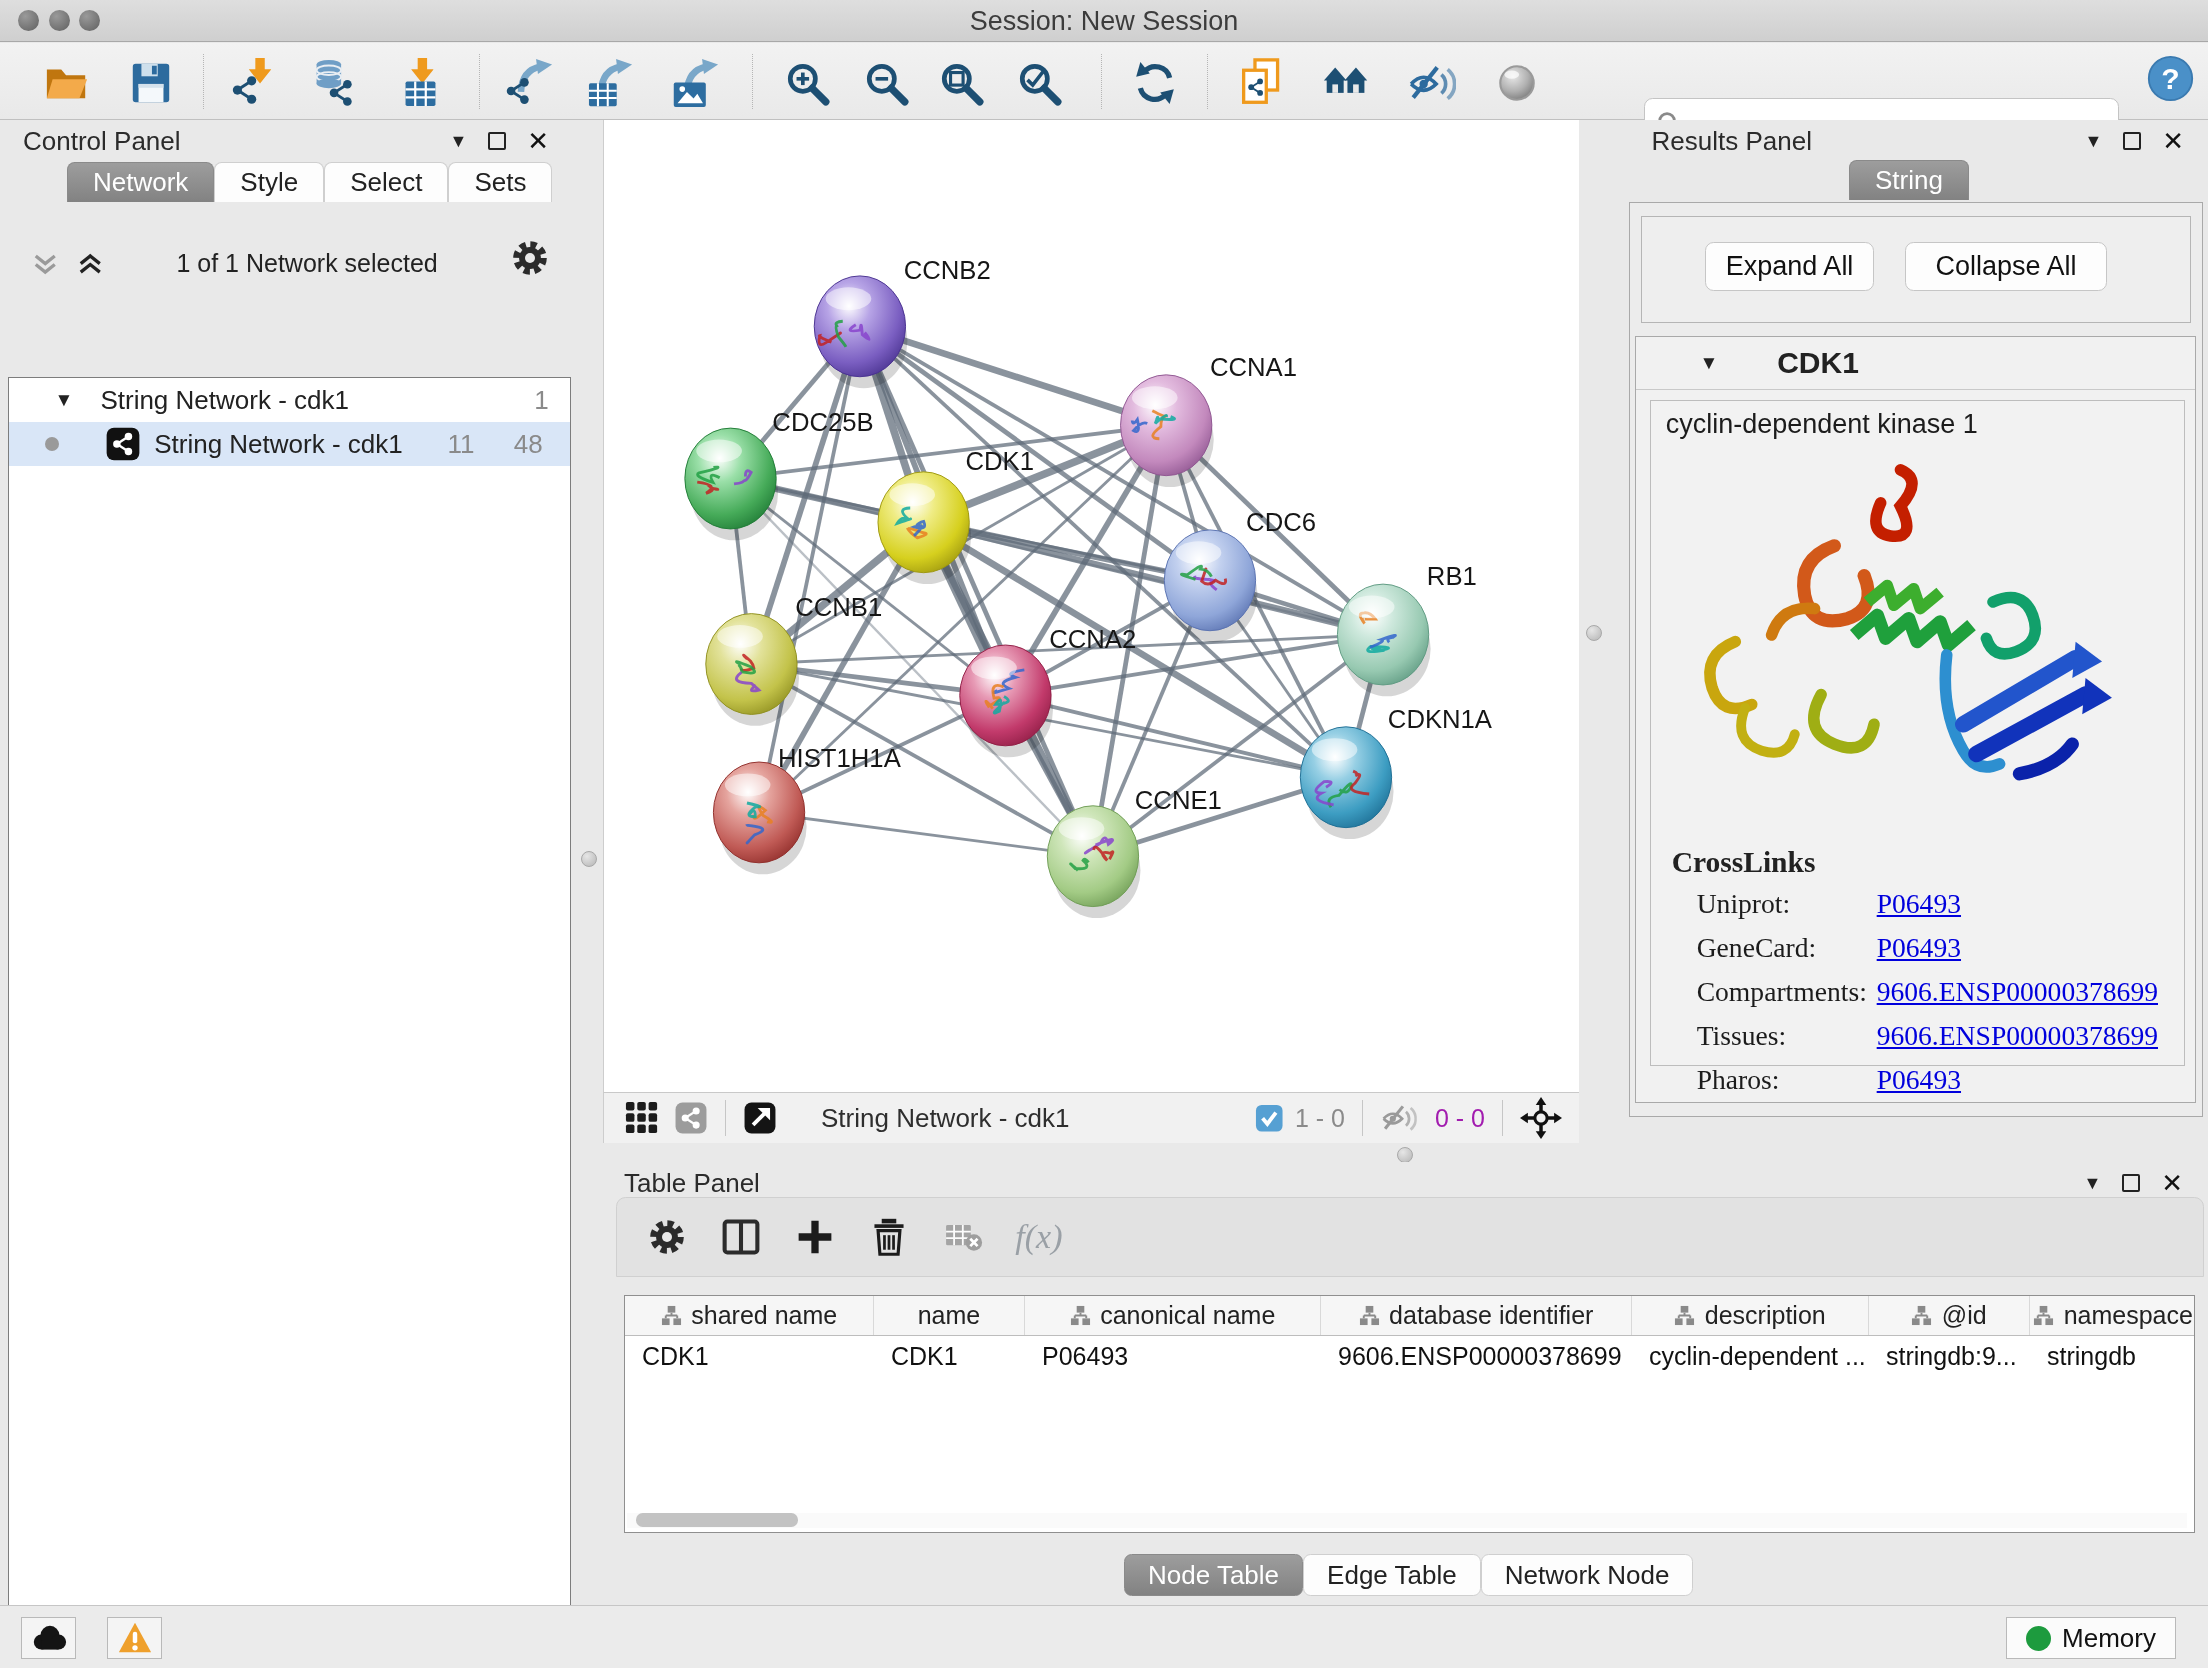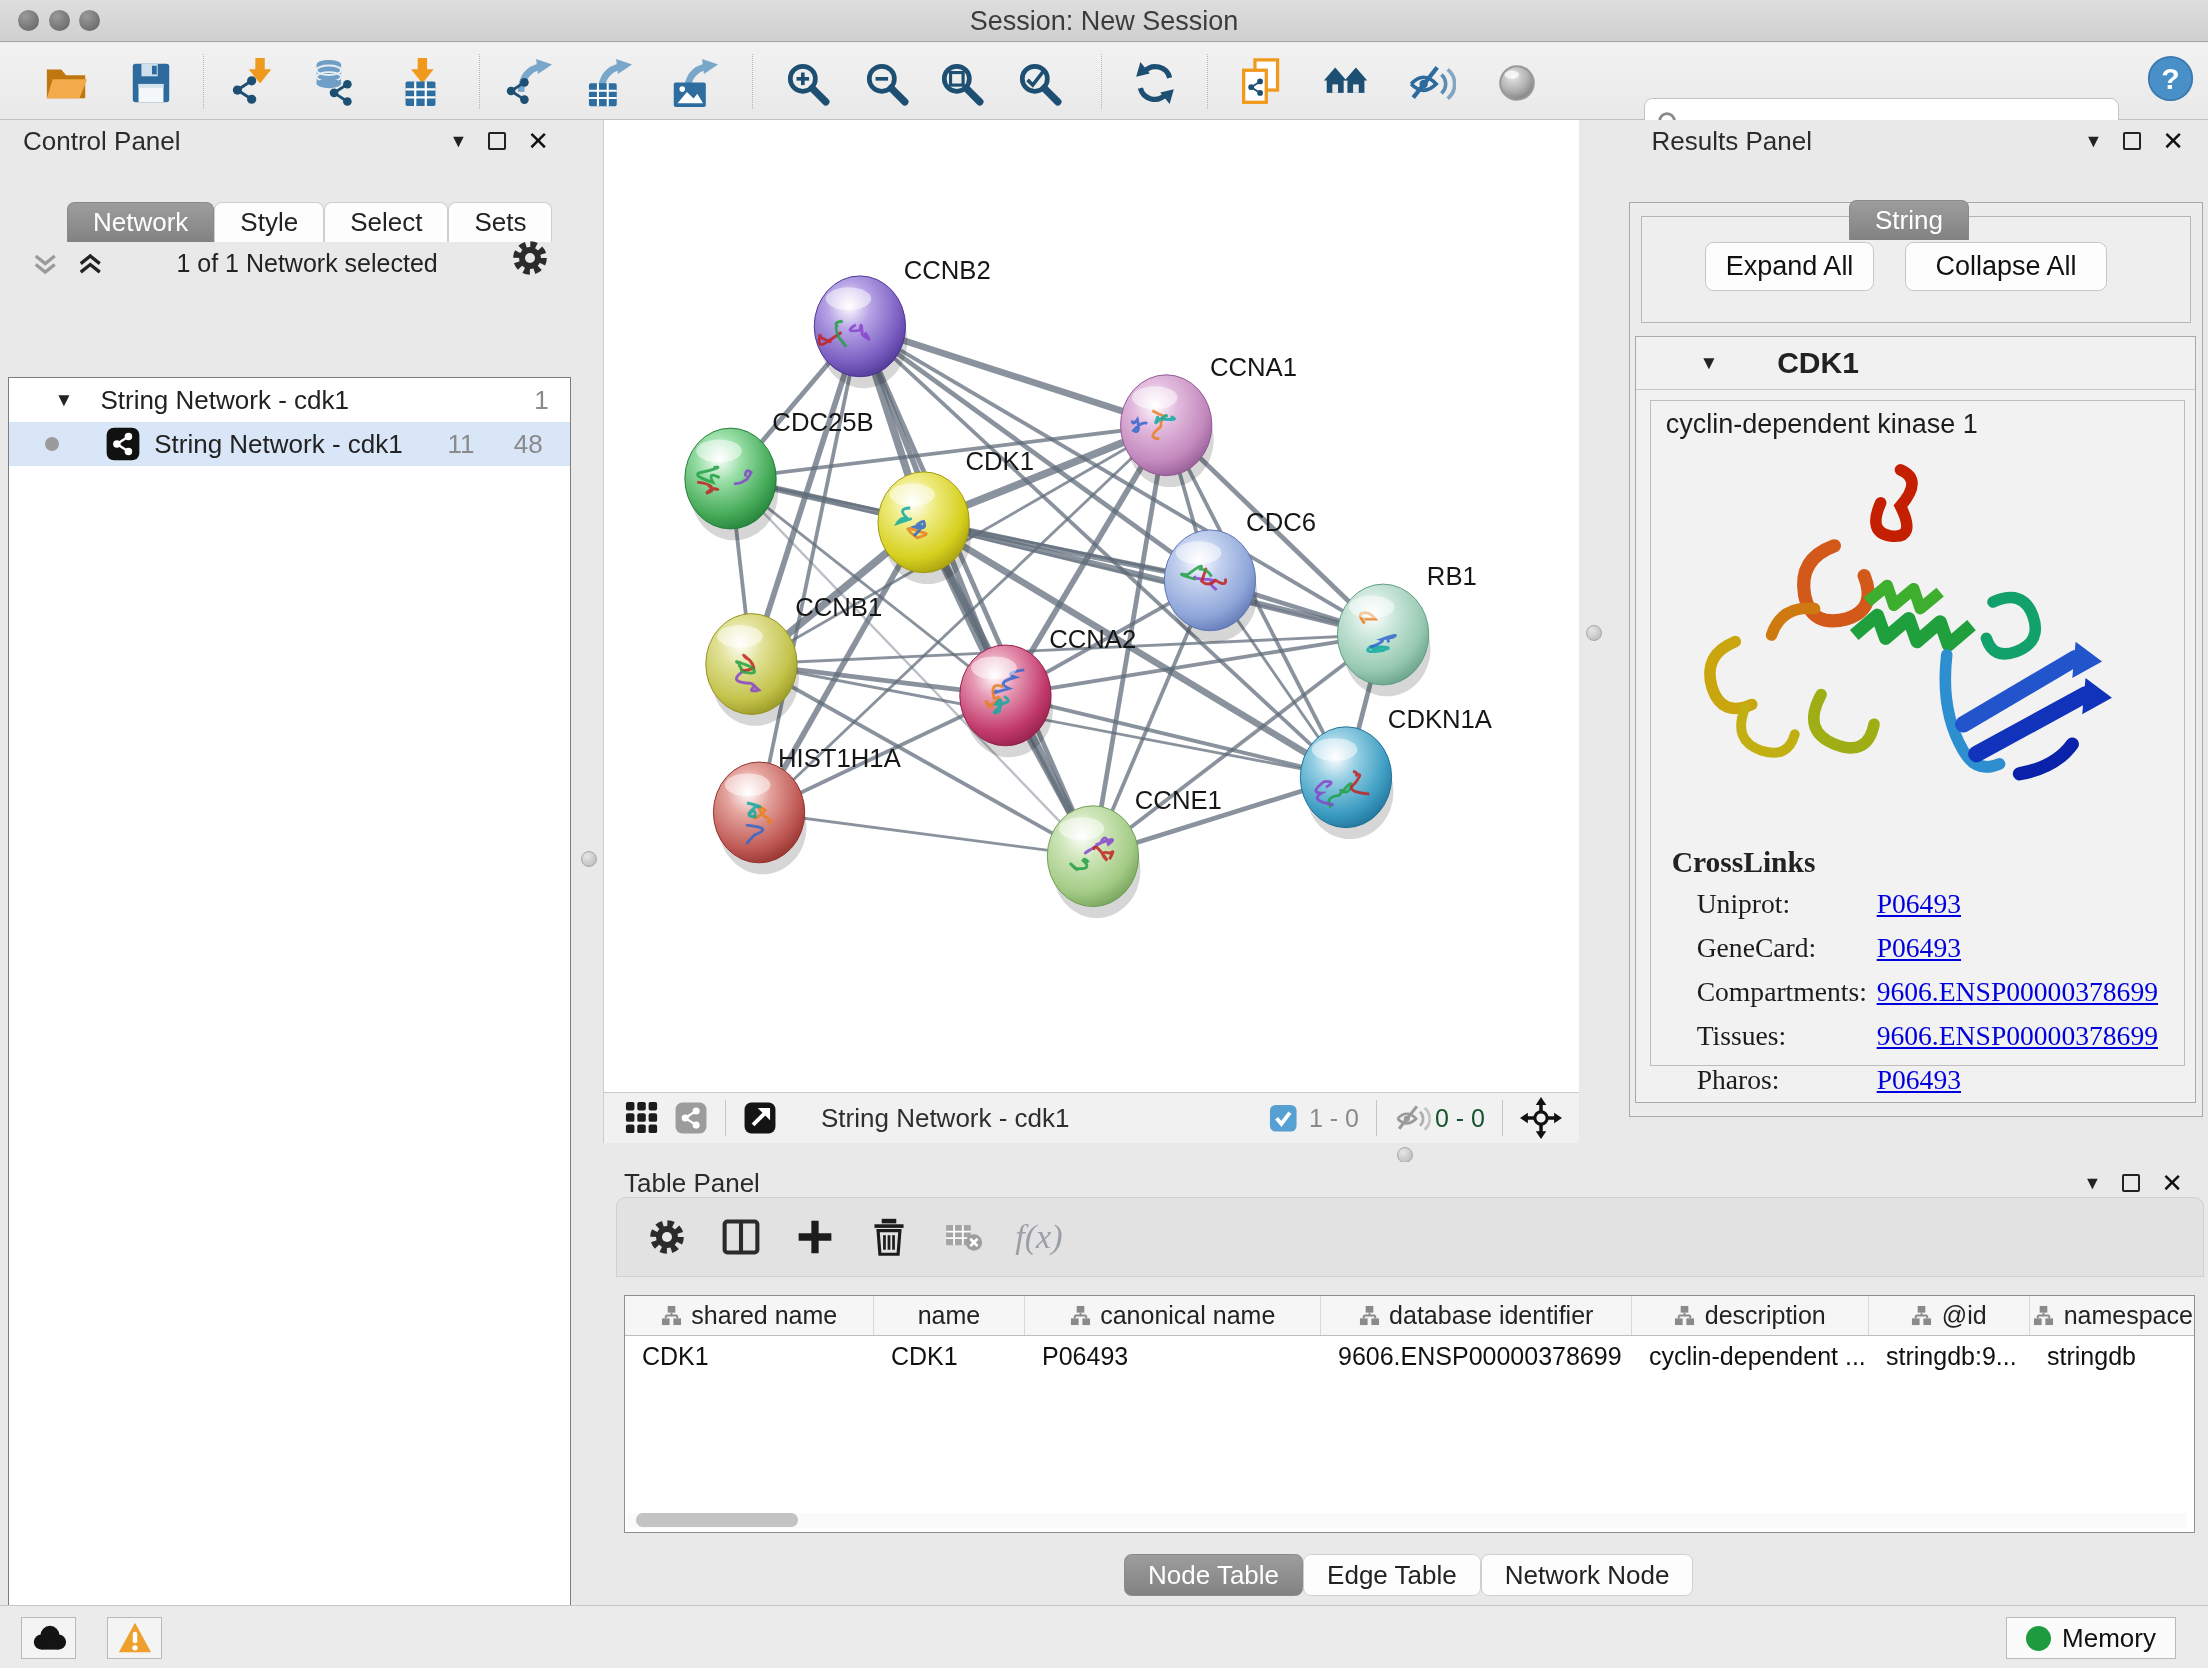--- a/index.html
+++ b/index.html
@@ -24,21 +24,21 @@
      font-family:"Liberation Sans","DejaVu Sans",sans-serif;}
   
   .pane-title{font-size:26px;color:#2b2b2b;}
   .pane-btns{position:absolute;display:flex;align-items:center;gap:21px;}
   .pb-tri{font-size:18px;color:#222;line-height:1;}
   .pb-sq{width:18px;height:18px;border:2.9px solid #222;border-radius:1.9px;display:inline-block;}
   .pb-x{font-size:26px;font-weight:bold;color:#111;line-height:1;}
   
   .tabbtn{height:40px;background:#fdfdfd;border:1px solid #cfcfcf;border-bottom:none;
      font-size:26px;color:#222;display:inline-flex;align-items:center;justify-content:center;
-     padding:12px 25px;border-radius:7.6px 7.6px 0 0;margin-top:40px;}
+     padding:12px 25px;border-radius:7.6px 7.6px 0 0;}
   .tabbtn.active{background:linear-gradient(#9d9d9d,#828282);color:#fff;border-color:#8a8a8a;}
   .tabbtn2{height:42px;background:#fdfdfd;border:1px solid #cfcfcf;font-size:26px;color:#222;
      display:inline-flex;align-items:center;justify-content:center;padding:0 23px;border-radius:7.6px;}
   .tabbtn2.active{background:linear-gradient(#9d9d9d,#828282);color:#fff;border-color:#8a8a8a;text-align:right;}
   
   #control-panel{position:absolute;left:0;top:120px;width:587px;height:1486px;background:#e9e9e9;}
   #cp-tree{position:absolute;left:7.6px;top:257px;width:563px;height:1318px;background:#fff;border:1.9px solid #7d7d7d;}
   .tree-row{position:relative;height:44px;display:flex;align-items:center;font-size:26px;}
   .tree-row.selected{background:#d9e6f7;}
   .tree-count{position:absolute;color:#8a8a8a;font-size:26px;}
@@ -619,21 +619,21 @@
     <span style="flex:1"></span>
     <svg width="28.5" height="28.5" viewBox="0 0 30 30">
       <rect x="1" y="1" width="28" height="28" rx="6" fill="#56a0d3"></rect>
       <polyline points="8,15 13,21 22,9" fill="none" stroke="#fff" stroke-width="4"></polyline>
     </svg>
     <span style="margin-left:11.4px;font-size:25px;color:#8a8a8a">1 - 0</span>
     <span class="ntsep"></span>
     <svg width="38" height="34" viewBox="0 0 46 44" color="#9a9a9a">
       <use href="#sy-eyeslash" width="46" height="44"></use>
     </svg>
-    <span style="margin-left:3px;font-size:25px;color:#14532d">0 - 0</span>
+    <span style="margin-left:17px;font-size:25px;color:#a21caf">0 - 0</span>
     <span class="ntsep"></span>
     <svg width="42" height="42" viewBox="0 0 48 48" style="margin-right:17px">
       <line x1="24" y1="7" x2="24" y2="41" stroke="#111" stroke-width="4"></line>
       <line x1="7" y1="24" x2="41" y2="24" stroke="#111" stroke-width="4"></line>
       <polygon points="24,0 18,9 30,9" fill="#111"></polygon>
       <polygon points="24,48 18,39 30,39" fill="#111"></polygon>
       <polygon points="0,24 9,18 9,30" fill="#111"></polygon>
       <polygon points="48,24 39,18 39,30" fill="#111"></polygon>
       <circle cx="24" cy="24" r="7" fill="#f1f1f1" stroke="#111" stroke-width="3.5"></circle>
     </svg>

